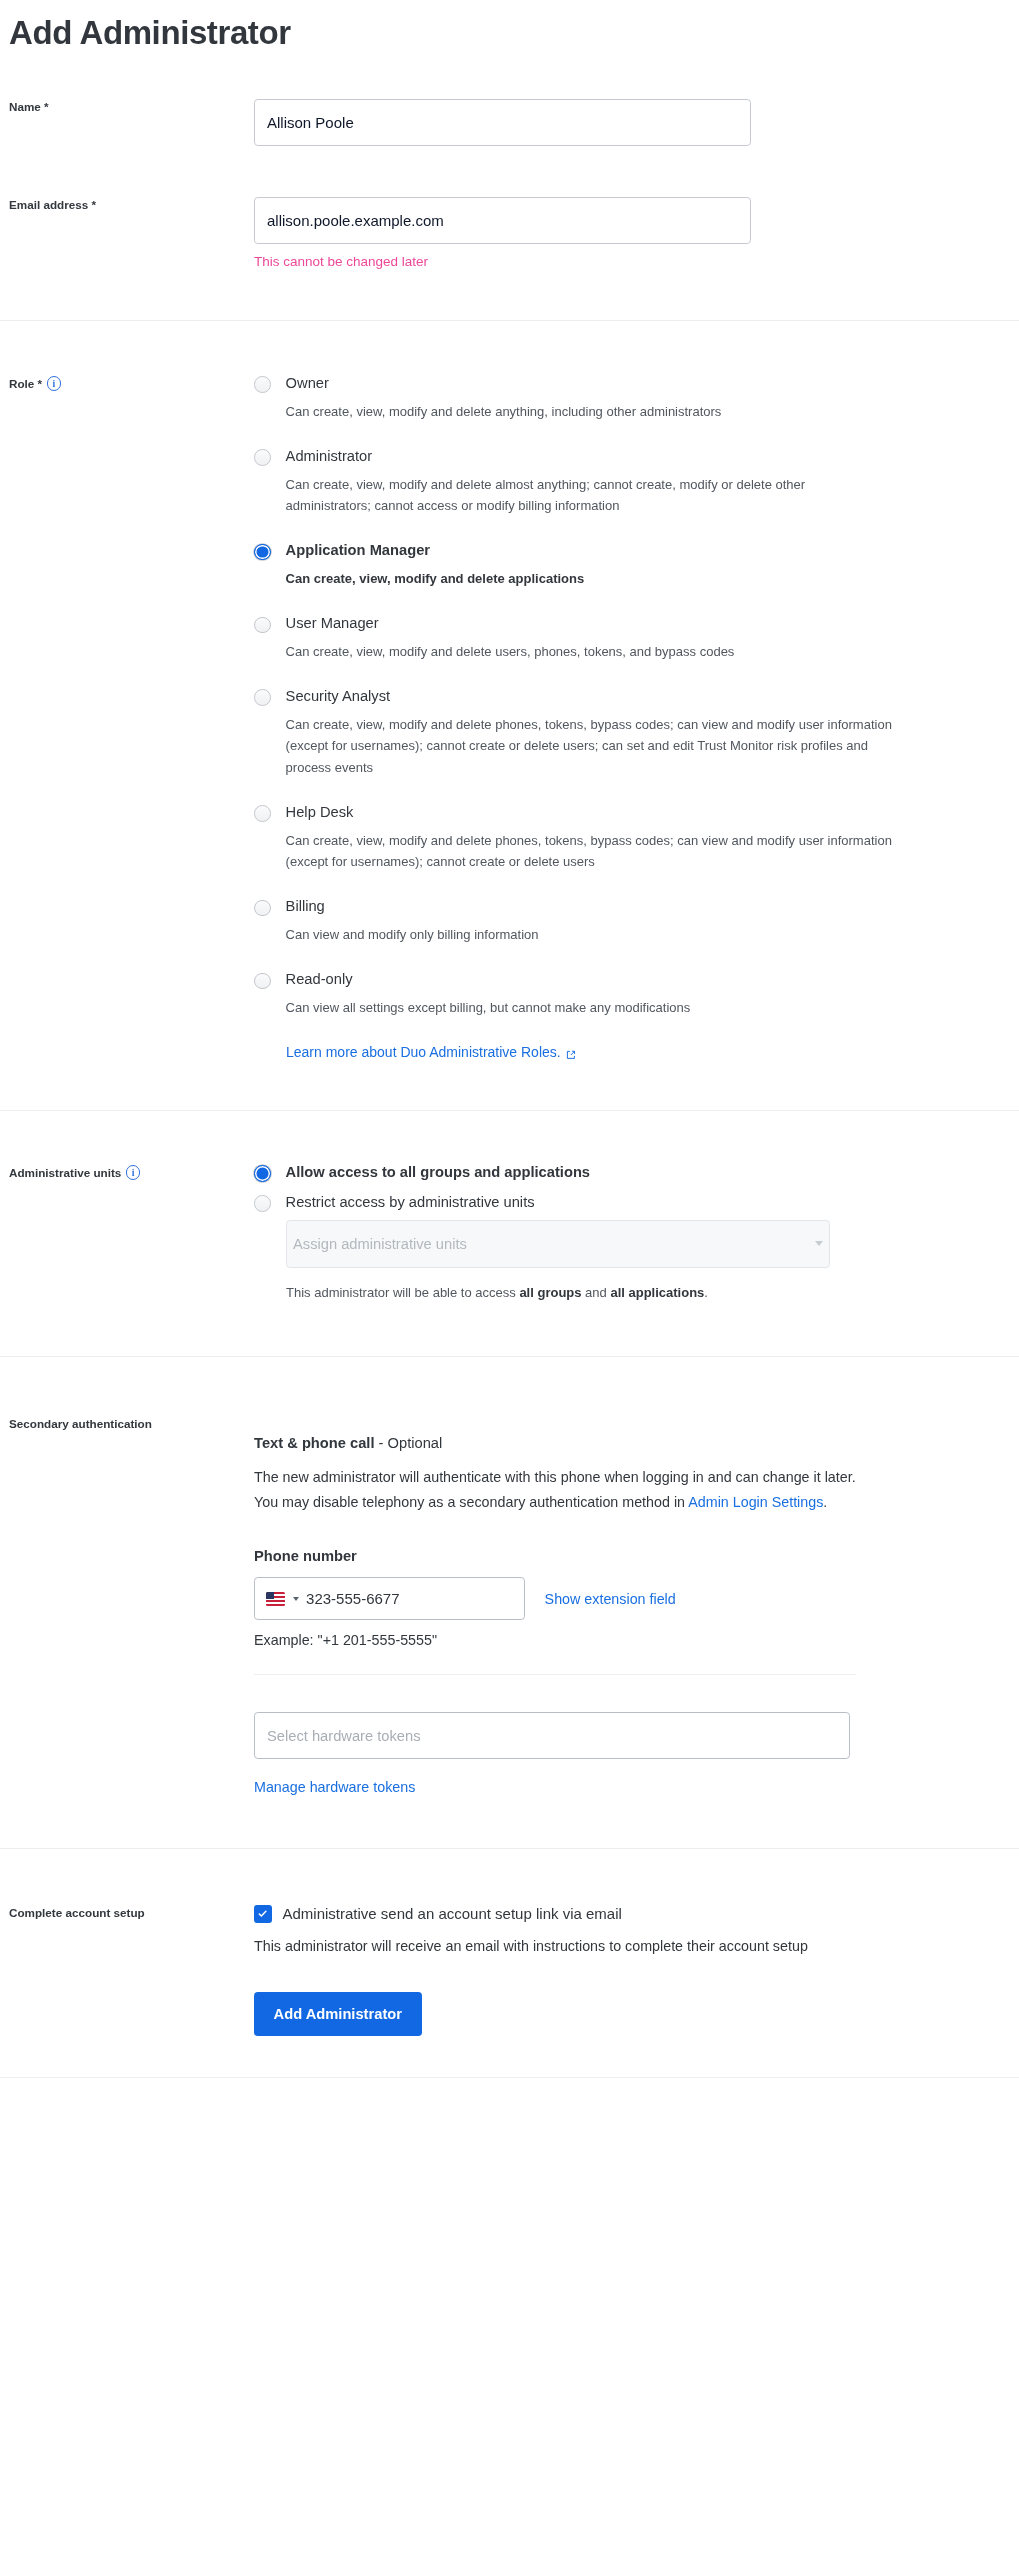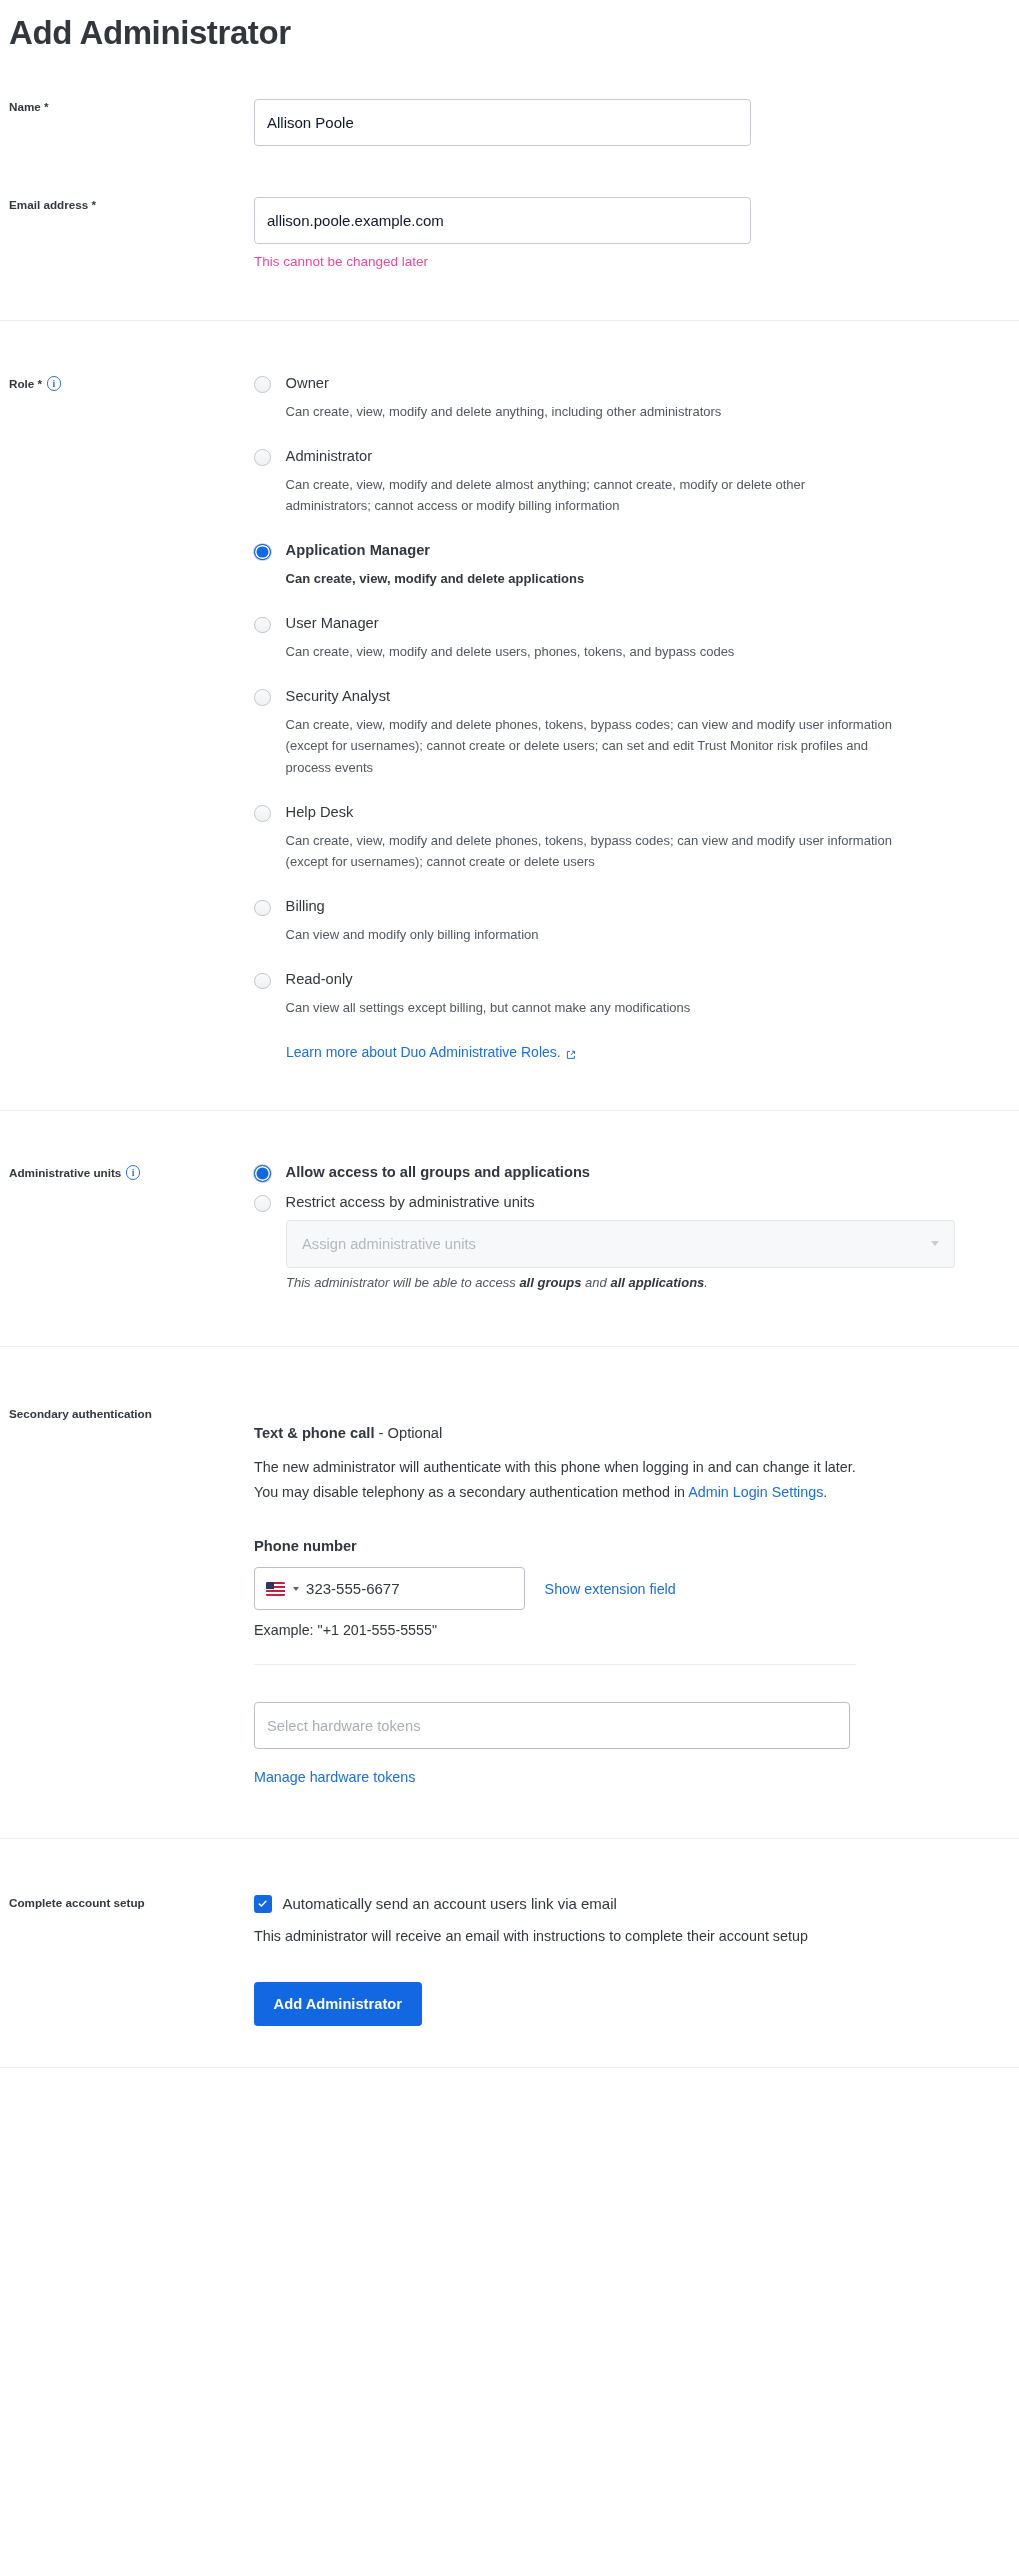--- a/index.html
+++ b/index.html
@@ -94,33 +94,33 @@
   .role-list > .radio-item { margin-bottom: 25.6px; }
   .role-list > .radio-item:last-of-type { margin-bottom: 16.6px; }
 
   a.link { color:#1a6fe0; text-decoration:none; }
   .link-row { font-size:14px; display:flex; align-items:center; gap:5.3px; }
   .ext-icon { width:9.8px; height:9.8px; display:inline-block; }
 
   
   .au-list .radio-item { margin-bottom: 12px; }
   .au-select {
-    width: 669px; height: 48px;
+    width: 544px; height: 48px;
     border:0.8px solid #e3e5e8;
     border-radius:3.8px;
     background:#f7f8f9;
     display:flex; align-items:center;
-    padding: 0 15px;
+    padding: 0 6px;
     margin-left: 32px;
     margin-top: 7.5px;
     color:#b3b8bf; font-size:14.7px;
     justify-content:space-between;
   }
   .caret { width:0;height:0;border-left:4.5px solid transparent;border-right:4.5px solid transparent;border-top:5.3px solid #c7ccd2; }
-  .au-note { font-size:13px; color:#51575f; margin-left:32px; margin-top:7px;font-style:italic; }
+  .au-note { font-size:13px; color:#51575f; margin-left:32px; margin-top:17px; }
   .au-note b { color:#32373d; }
 
   
   .sec-heading { font-size:14.7px; color:#32373d;margin-top:20px; }
   .sec-heading b { font-weight:bold; }
   .sec-body {
     font-size:14.3px; color:#32373d; line-height:1.75;
     max-width: 610px; margin-top: 13.5px;
   }
   .field-label { font-size:14.7px; font-weight:bold; color:#32373d; }
@@ -370,21 +370,21 @@
 
   <div class="row">
     <div class="row-label">Complete account setup</div>
     <div class="row-field">
       <div class="cb-row">
         <span class="checkbox">
           <svg viewBox="0 0 16 16" width="11.3" height="11.3">
               <path d="M3.2 8.4l3 3 6.4-6.8" fill="none" stroke="#ffffff" stroke-width="2.1" stroke-linecap="round" stroke-linejoin="round"></path>
             </svg>
         </span>
-        <span class="cb-label">Automatically send an account users link via email</span>
+        <span class="cb-label">Administrative send an account setup link via email</span>
       </div>
       <div class="cb-note">This administrator will receive an email with instructions to complete their account setup</div>
 
       <button class="submit-btn">Add Administrator</button>
     </div>
   </div>
 
   <div style="height:41px"></div>
   <div class="divider"></div>
 

